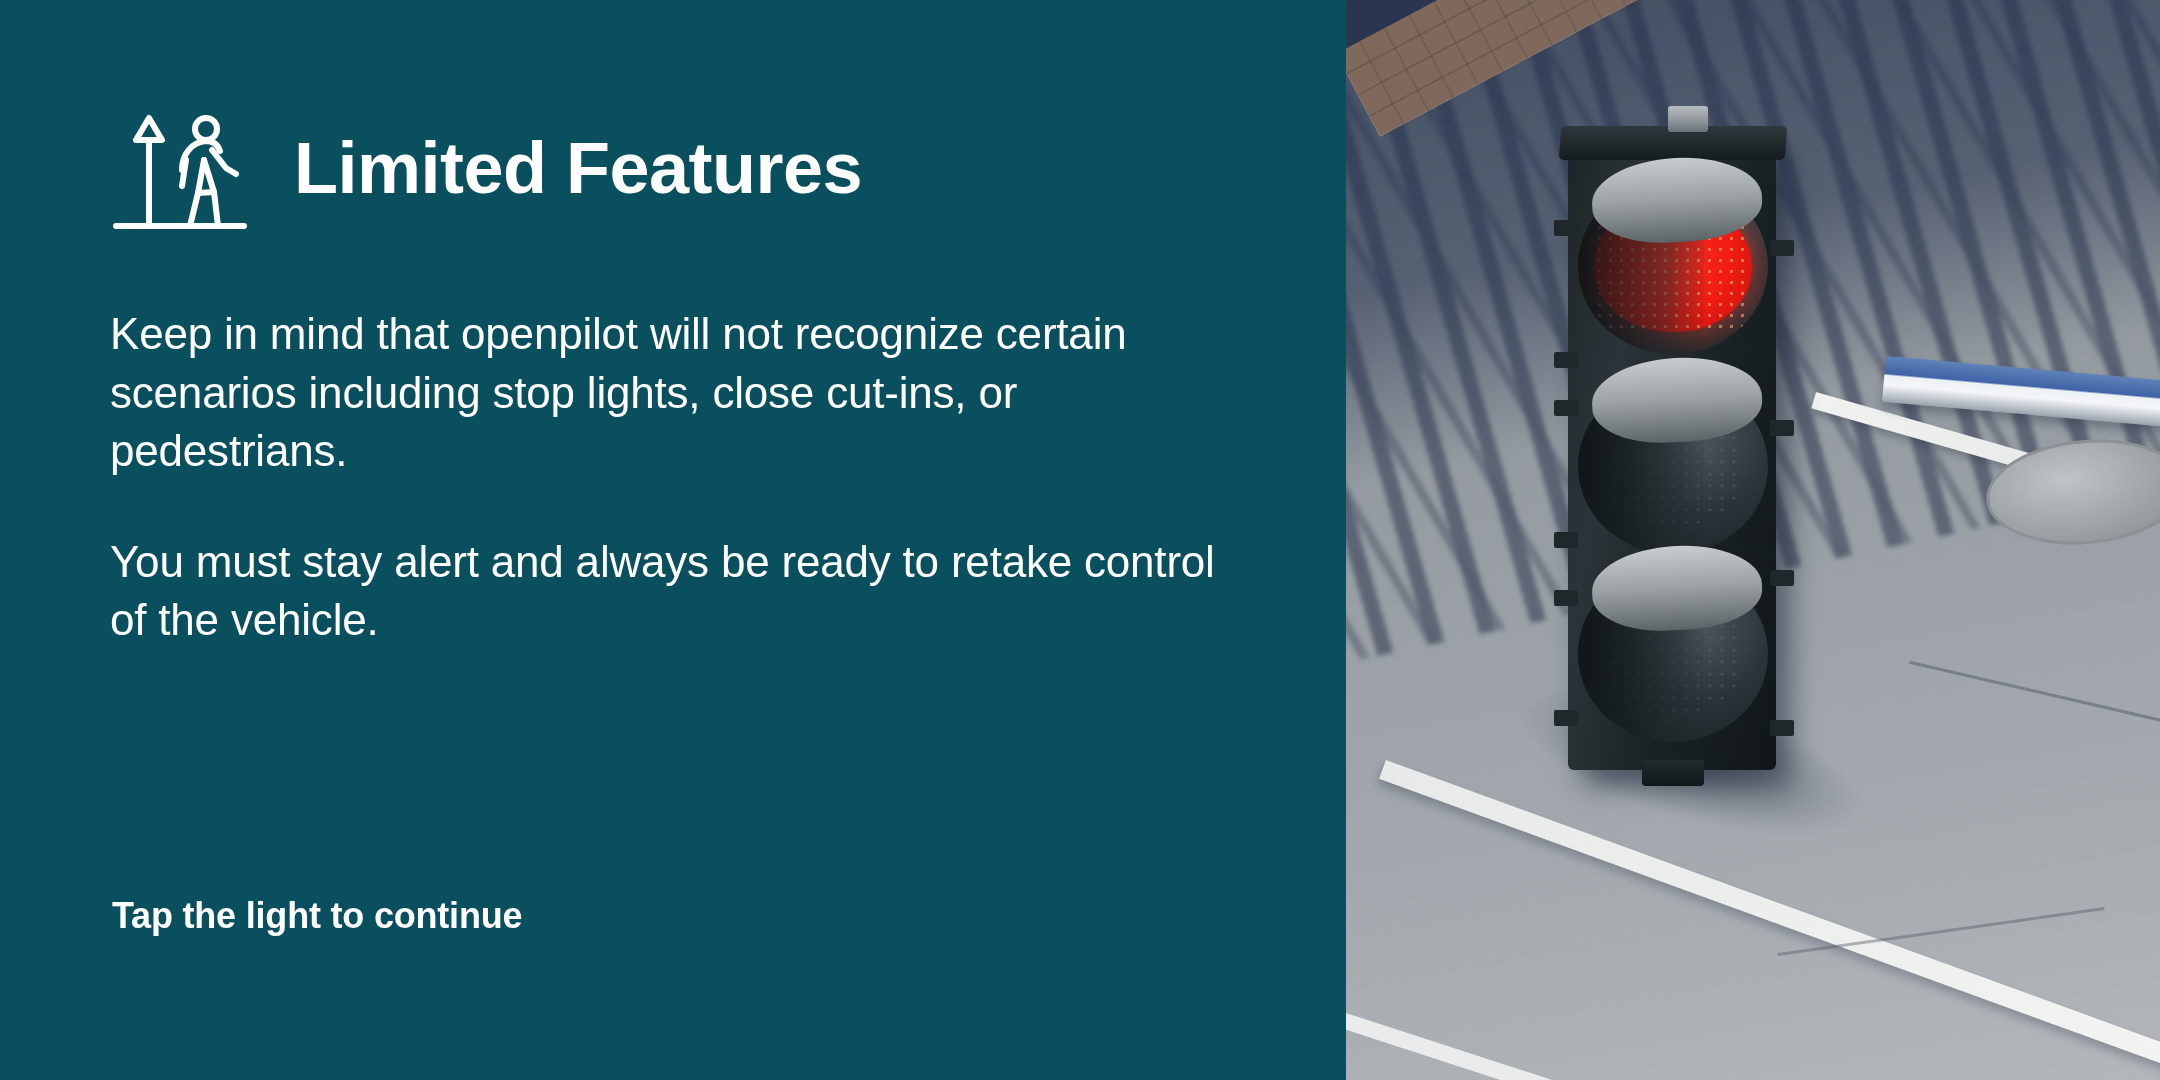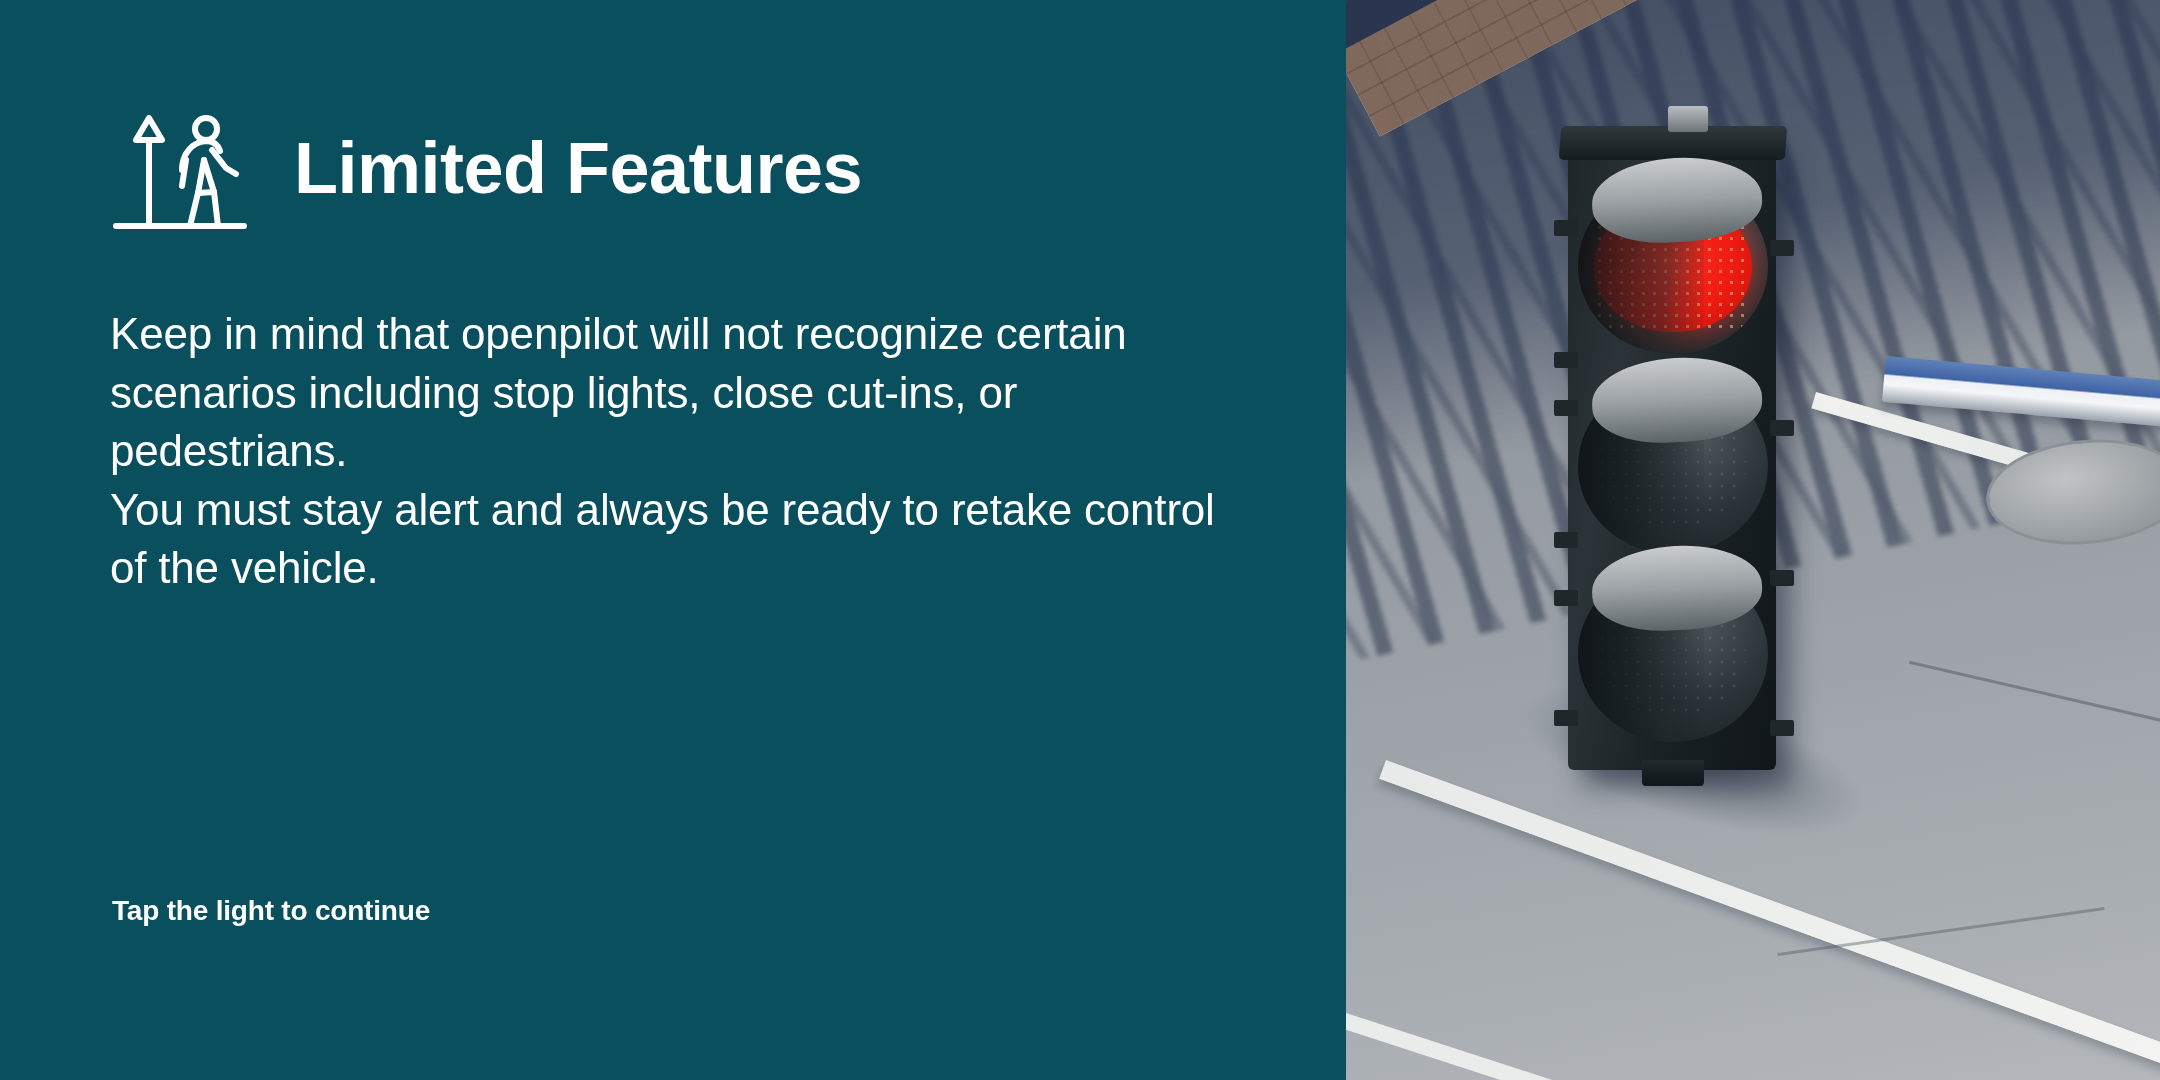--- a/index.html
+++ b/index.html
@@ -36,25 +36,25 @@
     width:1160px;
   }
   .para{
     color:#ffffff;
     font-size:44px;
     font-weight:300;
     line-height:1.33;
     letter-spacing:-0.2px;
     max-width:1150px;
   }
-  .para + .para{ }
+  .para + .para{ margin-top:52px; }
   .tap-hint{
     position:absolute; left:112px; top:895px;
     color:#ffffff;
-    font-size:28px;
+    font-size:36px;
     font-weight:bold;
     letter-spacing:-0.2px;
     white-space:nowrap;
   }
 
   
   .photo-panel{
     position:relative;
     width:814px; height:1080px;
     flex:0 0 814px;

